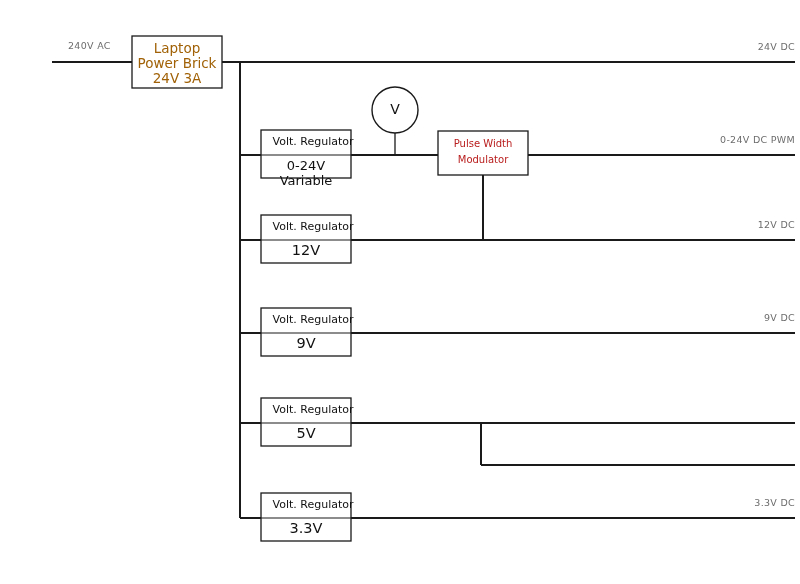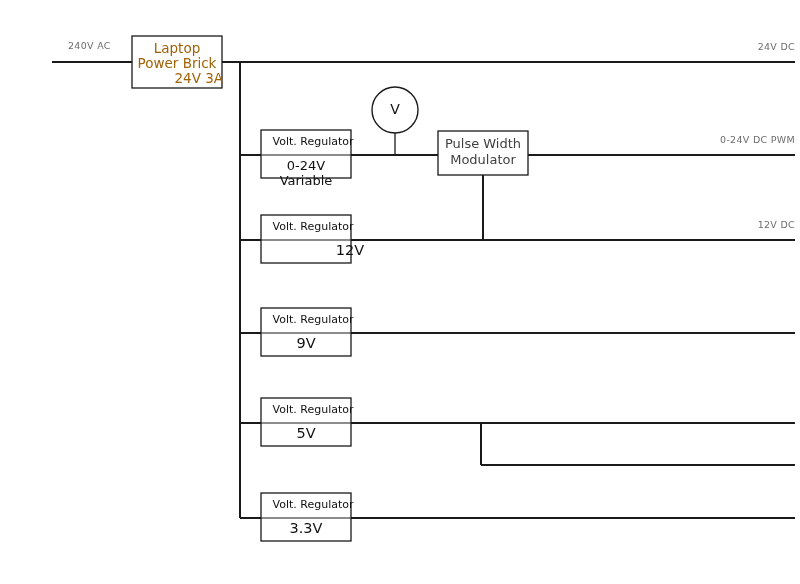--- a/index.html
+++ b/index.html
@@ -72,23 +72,23 @@
     font-size: 14.5px;
     color: #111111;
   }
   .reg-value.small {
     font-size: 13px;
   }
   .pwm-text {
     position: absolute;
     width: 100px;
     text-align: center;
-    font-size: 13px;
+    font-size: 10px;
     line-height: 16px;
-    color: #404040;
+    color: #b91c1c;
   }
   .meter-text {
     position: absolute;
     width: 40px;
     text-align: center;
     font-size: 14px;
     color: #111111;
   }
 </style>
 </head>
@@ -140,45 +140,47 @@
 
     <rect class="boxline" x="221" y="493" width="90" height="48"></rect>
     <line class="divider" x1="221" y1="518" x2="311" y2="518"></line>
     <line class="wire" x1="311" y1="518" x2="755" y2="518"></line>
   </svg>
 
   <div class="lbl input-label" style="left:28px; top:40px;">240V AC</div>
 
   <div class="brick-text" style="left:91px; top:41px;">Laptop</div>
   <div class="brick-text" style="left:91px; top:56px;">Power Brick</div>
-  <div class="brick-text" style="left:91px; top:71px;text-align:right;">24V 3A</div>
+  <div class="brick-text" style="left:91px; top:71px;">24V 3A</div>
 
   <div class="meter-text" style="left:335px; top:101px;">V</div>
 
   <div class="reg-title" style="left:221px; top:135px;">Volt. Regulator</div>
   <div class="reg-value small" style="left:221px; top:158px;">0-24V Variable</div>
 
   <div class="pwm-text" style="left:393px; top:136px;">Pulse Width</div>
   <div class="pwm-text" style="left:393px; top:152px;">Modulator</div>
 
   <div class="reg-title" style="left:221px; top:220px;">Volt. Regulator</div>
-  <div class="reg-value" style="left:221px; top:242px;padding-left:44px;">12V</div>
+  <div class="reg-value" style="left:221px; top:242px;">12V</div>
 
   <div class="reg-title" style="left:221px; top:313px;">Volt. Regulator</div>
   <div class="reg-value" style="left:221px; top:335px;">9V</div>
 
   <div class="reg-title" style="left:221px; top:403px;">Volt. Regulator</div>
   <div class="reg-value" style="left:221px; top:425px;">5V</div>
 
   <div class="reg-title" style="left:221px; top:498px;">Volt. Regulator</div>
   <div class="reg-value" style="left:221px; top:520px;">3.3V</div>
 
   <div class="lbl rail-label" style="left:585px; top:41px; width:170px;">24V DC</div>
 
   <div class="lbl rail-label" style="left:585px; top:134px; width:170px;">0-24V DC PWM</div>
 
   <div class="lbl rail-label" style="left:585px; top:219px; width:170px;">12V DC</div>
 
+  <div class="lbl rail-label" style="left:585px; top:312px; width:170px;">9V DC</div>
 
 
 
+  <div class="lbl rail-label" style="left:585px; top:497px; width:170px;">3.3V DC</div>
 
 </div>
 
 </body></html>

